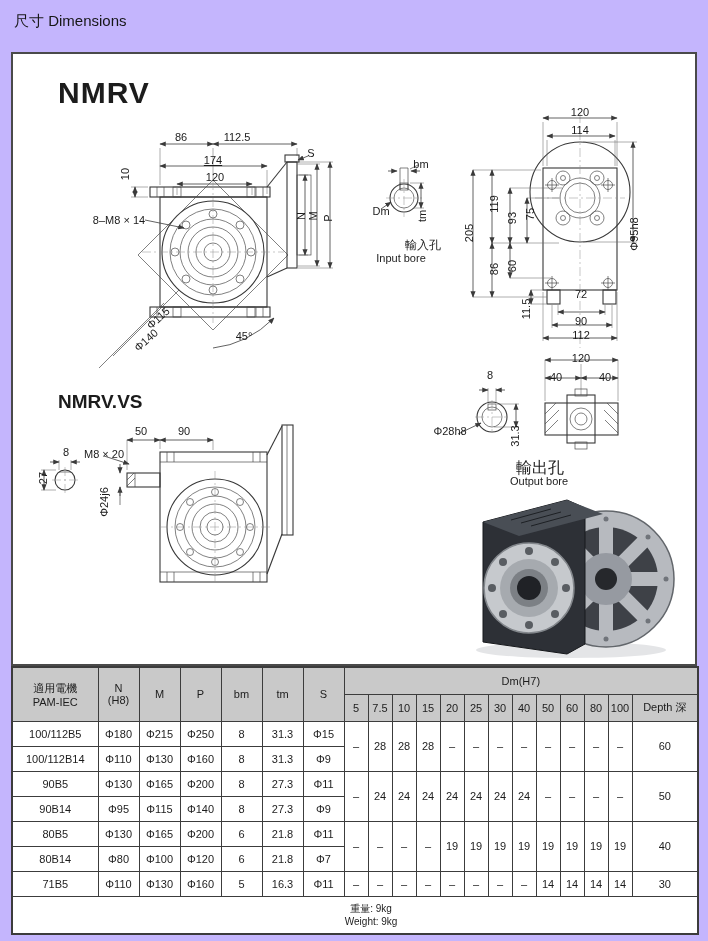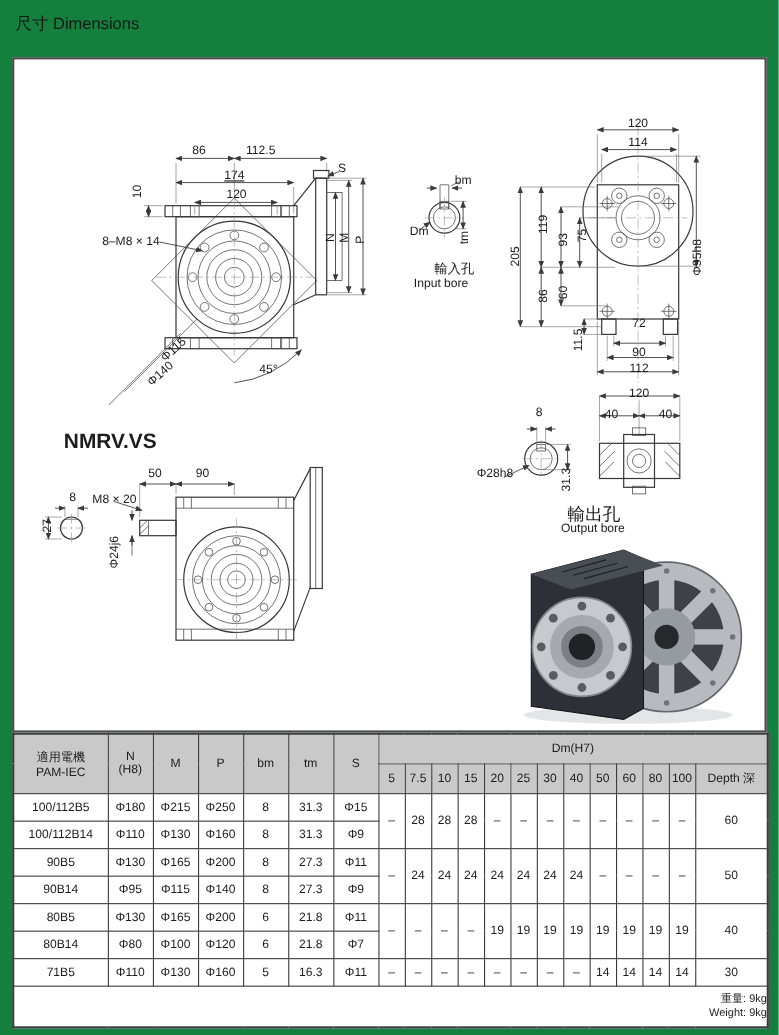--- a/index.html
+++ b/index.html
@@ -1,16 +1,16 @@
 <!DOCTYPE html>
 <html><head>
 <meta charset="utf-8">
 <style>
   html,body{margin:0;padding:0;background:#fff;}
-  .page{position:relative;width:708px;height:941px;background:#15803d;
+  .page{position:relative;width:708px;height:941px;background:#c4b5fd;
         font-family:"Liberation Sans",sans-serif;color:#1c1c1c;overflow:hidden;}
   .page-title{position:absolute;left:14px;top:12px;font-size:15px;color:#161616;}
   .draw-box{position:absolute;left:11px;top:52px;width:686px;height:614px;
             border:2px solid #4a4a4a;box-sizing:border-box;background:#fff;}
   .front-title{position:absolute;left:58px;top:76px;font-size:30px;font-weight:bold;letter-spacing:1px;}
   .vs-title{position:absolute;left:58px;top:391px;font-size:19px;font-weight:bold;}
   .badge{position:absolute;left:595px;top:67px;width:84px;height:33px;background:#57585a;
          color:#fff;font-size:25px;font-weight:600;letter-spacing:3px;
          display:flex;align-items:center;justify-content:center;}
   svg.draw{position:absolute;left:11px;top:52px;}
@@ -24,21 +24,21 @@
   .cl{fill:none;stroke:#8c8c8c;stroke-width:0.5;stroke-dasharray:9 3 2 3;}
   
   table.dims{position:absolute;left:11px;top:666px;width:686px;border-collapse:collapse;
              table-layout:fixed;font-size:11px;border:2px solid #3c3c3c;background:#fff;}
   table.dims th,table.dims td{border:1px solid #3c3c3c;text-align:center;padding:0;
              overflow:hidden;white-space:nowrap;}
   table.dims th{background:#c9c9c9;font-weight:normal;font-size:11px;}
   table.dims thead tr{height:27px;}
   table.dims tbody tr{height:25px;}
   table.dims tfoot tr{height:38px;}
-  table.dims tfoot td{text-align:right;padding-left:32px;font-size:10px;line-height:13px;}
+  table.dims tfoot td{text-align:center;padding-left:32px;font-size:10px;line-height:13px;}
 </style>
 </head>
 <body>
 
 <div class="page">
 
   <div class="page-title">尺寸 Dimensions</div>
 
   <div class="draw-box"></div>
 
@@ -333,40 +333,41 @@
         <circle cx="544" cy="510" r="4" fill="#595d62"></circle>
       <circle cx="555" cy="536" r="4" fill="#595d62"></circle>
         <circle cx="544" cy="562" r="4" fill="#595d62"></circle>
       <circle cx="518" cy="573" r="4" fill="#595d62"></circle>
         <circle cx="492" cy="562" r="4" fill="#595d62"></circle>
       <circle cx="481" cy="536" r="4" fill="#595d62"></circle>
         <circle cx="492" cy="510" r="4" fill="#595d62"></circle>
     </g>
   </svg>
 
+  <div class="front-title">NMRV</div>
   <div class="vs-title">NMRV.VS</div>
 
   <div class="anno-layer">
       <span class="anno" style="left: 181px; top: 137px; transform: translate(-50%, -50%);">86</span>
       <span class="anno" style="left: 237px; top: 137px; transform: translate(-50%, -50%);">112.5</span>
       <span class="anno" style="left: 213px; top: 160px; transform: translate(-50%, -50%); text-decoration: underline;">174</span>
       <span class="anno" style="left: 215px; top: 177px; transform: translate(-50%, -50%);">120</span>
       <span class="anno" style="left: 125px; top: 174px; transform: translate(-50%, -50%) rotate(-90deg);">10</span>
       <span class="anno" style="left: 119px; top: 220px; transform: translate(-50%, -50%);">8–M8 × 14</span>
       <span class="anno" style="left: 158px; top: 318px; transform: translate(-50%, -50%) rotate(-42deg);">Φ115</span>
       <span class="anno" style="left: 146px; top: 340px; transform: translate(-50%, -50%) rotate(-42deg);">Φ140</span>
       <span class="anno" style="left: 244px; top: 336px; transform: translate(-50%, -50%);">45°</span>
       <span class="anno" style="left: 311px; top: 153px; transform: translate(-50%, -50%);">S</span>
       <span class="anno" style="left: 301px; top: 216px; transform: translate(-50%, -50%) rotate(-90deg);">N</span>
       <span class="anno" style="left: 313px; top: 216px; transform: translate(-50%, -50%) rotate(-90deg);">M</span>
       <span class="anno" style="left: 328px; top: 218px; transform: translate(-50%, -50%) rotate(-90deg);">P</span>
       <span class="anno" style="left: 421px; top: 164px; transform: translate(-50%, -50%);">bm</span>
       <span class="anno" style="left: 381px; top: 211px; transform: translate(-50%, -50%);">Dm</span>
       <span class="anno" style="left: 422px; top: 216px; transform: translate(-50%, -50%) rotate(-90deg);">tm</span>
-      <span class="anno" style="left: 413px; top: 245px; font-size: 12px; transform: translate(-50%, -50%); text-align: right;">輸入孔</span>
+      <span class="anno" style="left: 423px; top: 245px; font-size: 12px; transform: translate(-50%, -50%); text-align: right;">輸入孔</span>
       <span class="anno" style="left: 401px; top: 258px; transform: translate(-50%, -50%);">Input bore</span>
       <span class="anno" style="left: 580px; top: 112px; transform: translate(-50%, -50%);">120</span>
       <span class="anno" style="left: 580px; top: 130px; transform: translate(-50%, -50%);">114</span>
       <span class="anno" style="left: 469px; top: 233px; transform: translate(-50%, -50%) rotate(-90deg);">205</span>
       <span class="anno" style="left: 494px; top: 204px; transform: translate(-50%, -50%) rotate(-90deg);">119</span>
       <span class="anno" style="left: 494px; top: 269px; transform: translate(-50%, -50%) rotate(-90deg);">86</span>
       <span class="anno" style="left: 512px; top: 218px; transform: translate(-50%, -50%) rotate(-90deg);">93</span>
       <span class="anno" style="left: 530px; top: 214px; transform: translate(-50%, -50%) rotate(-90deg);">75</span>
       <span class="anno" style="left: 512px; top: 266px; transform: translate(-50%, -50%) rotate(-90deg);">60</span>
       <span class="anno" style="left: 526px; top: 309px; transform: translate(-50%, -50%) rotate(-90deg);">11.5</span>

